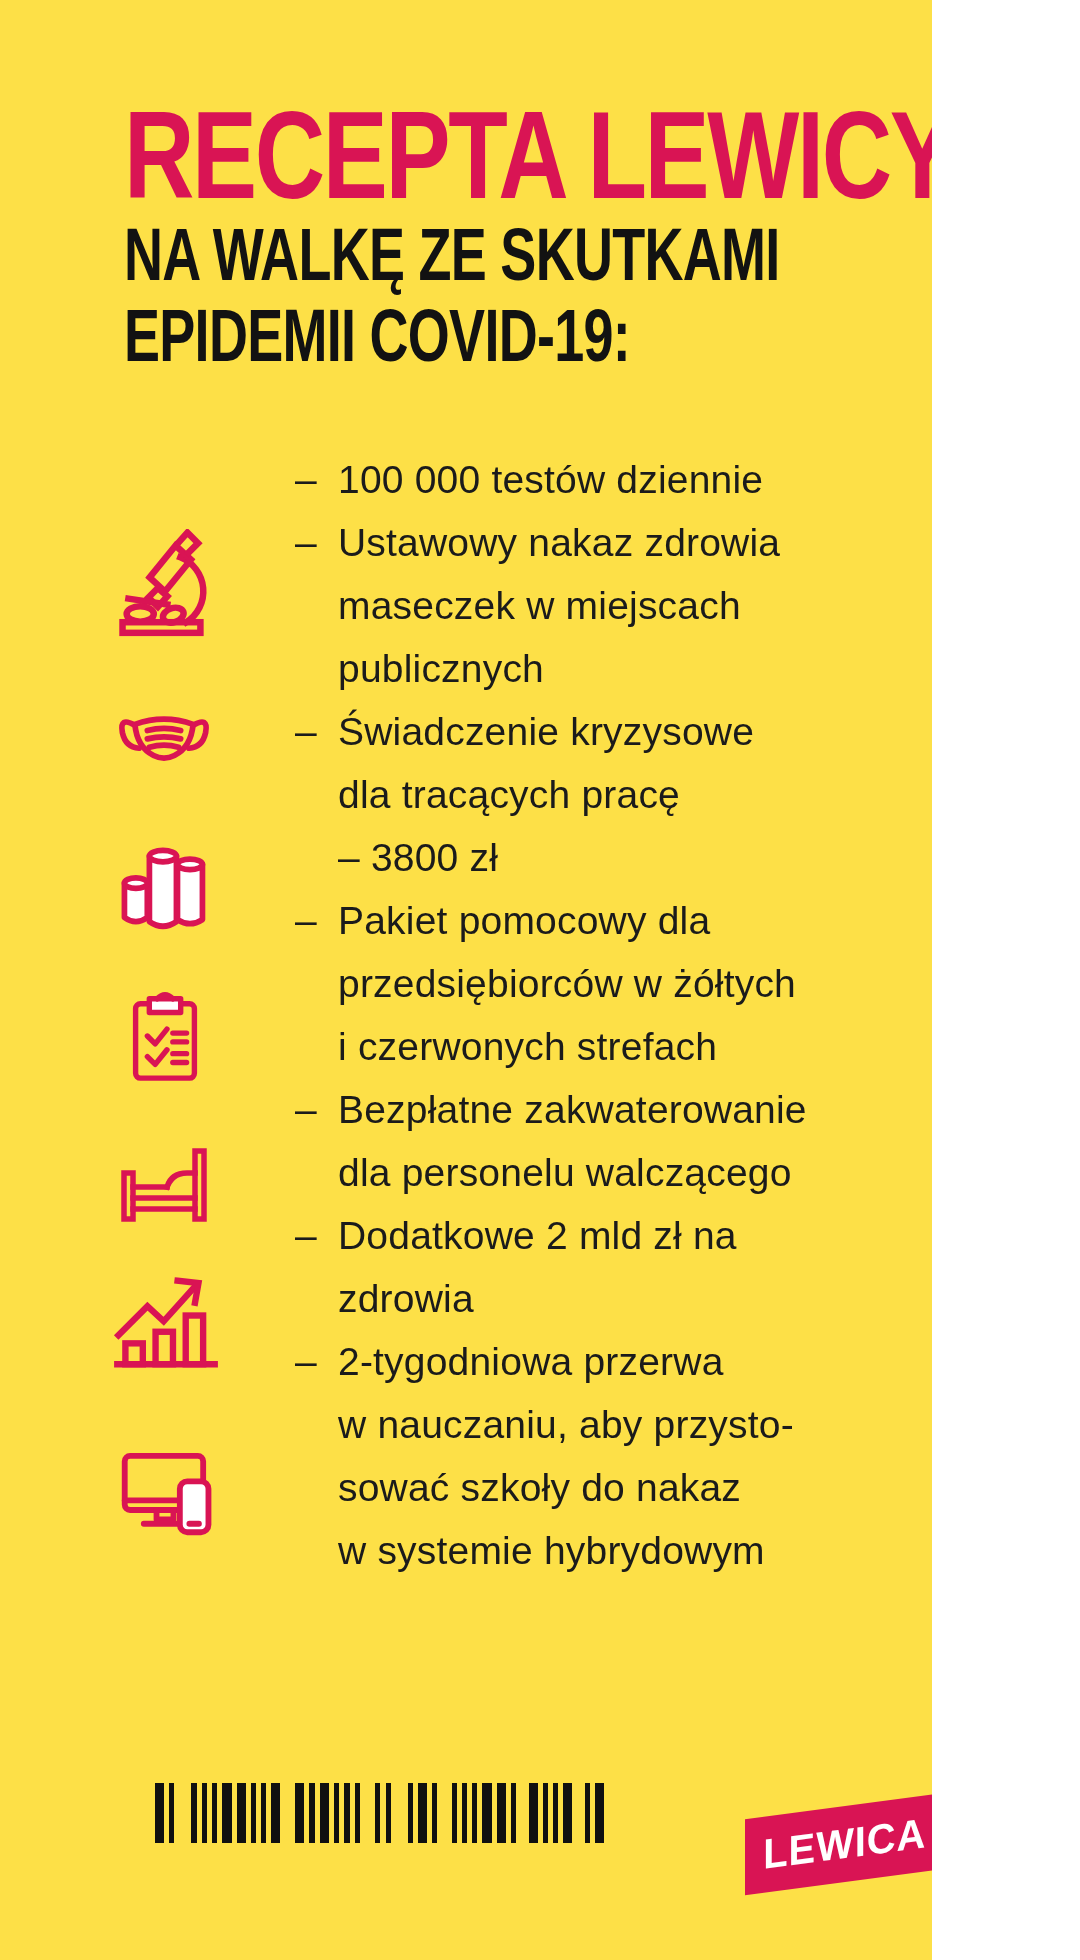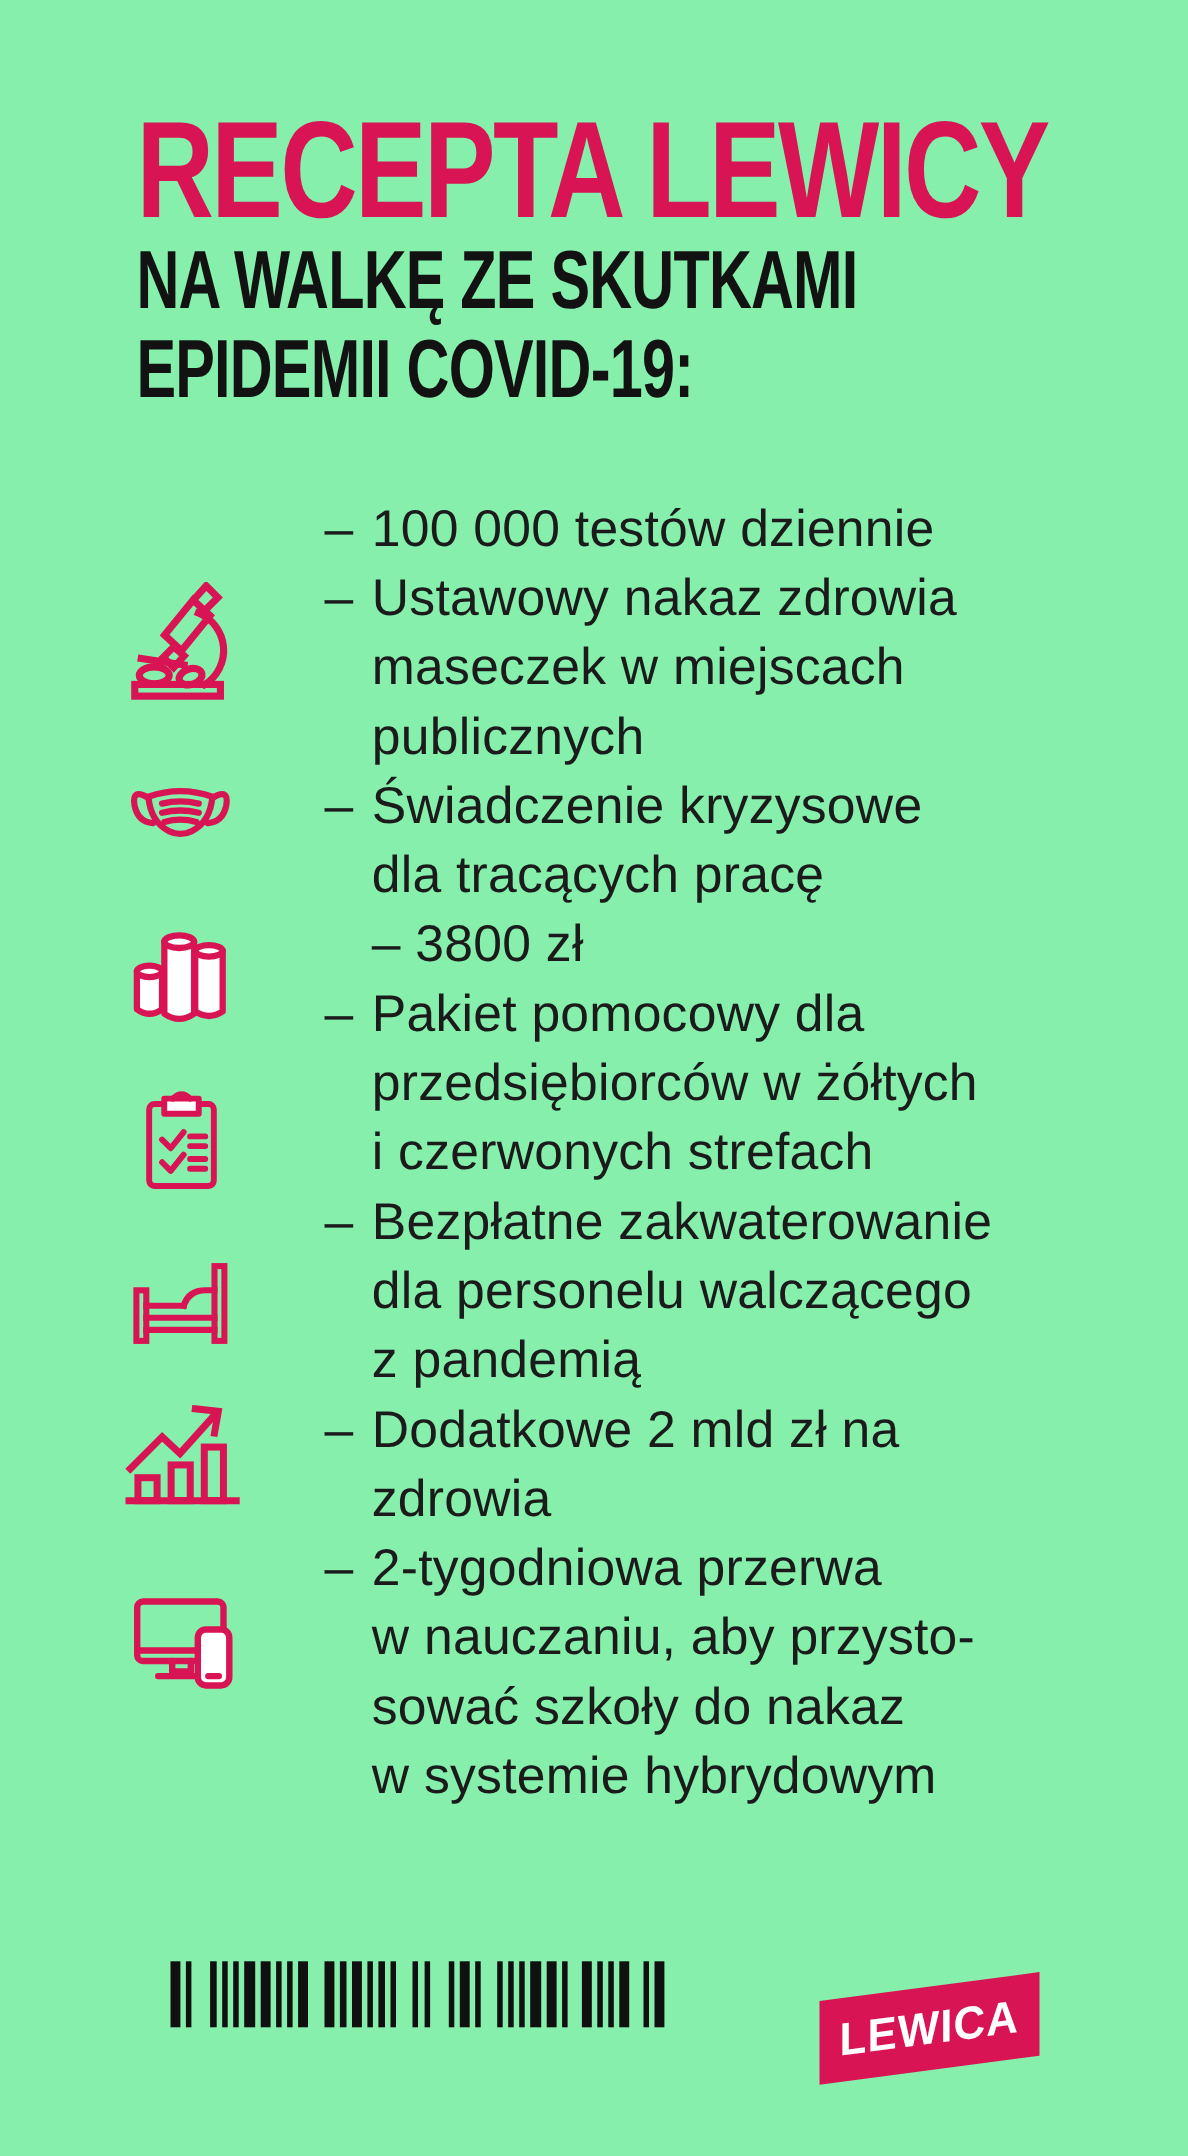--- a/index.html
+++ b/index.html
@@ -1,35 +1,35 @@
 <!DOCTYPE html>
 <html lang="pl" style="--accent: #D91454;"><head>
 <meta charset="utf-8">
 <style>
   :root{ --accent:#D91454; --ink:#141414; }
   html,body{margin:0;padding:0;background:#ffffff;}
   .poster{
-    position:relative;width:1080px;height:1960px;background:#86efac;
+    position:relative;width:932px;height:1960px;background:#fde047;
     overflow:hidden;font-family:"Liberation Sans",sans-serif;
   }
   .title{
     position:absolute;left:124px;top:92px;
     font-size:125px;line-height:125px;font-weight:800;
     color:var(--accent);letter-spacing:-3px;white-space:nowrap;
     transform:scaleX(0.78);transform-origin:left top;
   }
   .subtitle{
     position:absolute;left:124px;top:214px;
     font-size:75px;line-height:81px;font-weight:800;color:#121212;
     letter-spacing:-1px;white-space:nowrap;
     transform:scaleX(0.72);transform-origin:left top;
   }
   .bullets{
     position:absolute;left:295px;top:448px;width:760px;
-    color:#1b1b1b;font-size:47px;font-weight:300;letter-spacing:0.2px;
+    color:#1b1b1b;font-size:39px;font-weight:300;letter-spacing:0.2px;
   }
   .line{line-height:63px;white-space:nowrap;}
   .line .marker{display:inline-block;width:43px;}
   .line.cont{padding-left:43px;}
   .icon-slot{position:absolute;color:var(--accent);}
   .icon-slot svg{width:100%;height:100%;display:block;}
   .slot-0{left:106px;top:518px;width:118px;height:140px;}
   .slot-1{left:98px; top:690px;width:132px;height:104px;}
   .slot-2{left:112px;top:828px;width:106px;height:104px;}
   .slot-3{left:116px;top:970px;width:98px; height:134px;}
@@ -186,21 +186,20 @@
       <div class="line cont"><span>maseczek w miejscach</span></div>
       <div class="line cont"><span>publicznych</span></div>
       <div class="line first"><span class="marker">–</span><span>Świadczenie kryzysowe</span></div>
       <div class="line cont"><span>dla tracących pracę</span></div>
       <div class="line cont"><span>– 3800 zł</span></div>
       <div class="line first"><span class="marker">–</span><span>Pakiet pomocowy dla</span></div>
       <div class="line cont"><span>przedsiębiorców w żółtych</span></div>
       <div class="line cont"><span>i czerwonych strefach</span></div>
       <div class="line first"><span class="marker">–</span><span>Bezpłatne zakwaterowanie</span></div>
       <div class="line cont"><span>dla personelu walczącego</span></div>
-      <div class="line cont"><span>z pandemią</span></div>
       <div class="line first"><span class="marker">–</span><span>Dodatkowe 2 mld zł na</span></div>
       <div class="line cont"><span>zdrowia</span></div>
       <div class="line first"><span class="marker">–</span><span>2-tygodniowa przerwa</span></div>
       <div class="line cont"><span>w nauczaniu, aby przysto-</span></div>
       <div class="line cont"><span>sować szkoły do nakaz</span></div>
       <div class="line cont"><span>w systemie hybrydowym</span></div>
     </div>
 
   <div class="barcode" id="barcode">
       <div class="bar" style="width: 9px;"></div>

